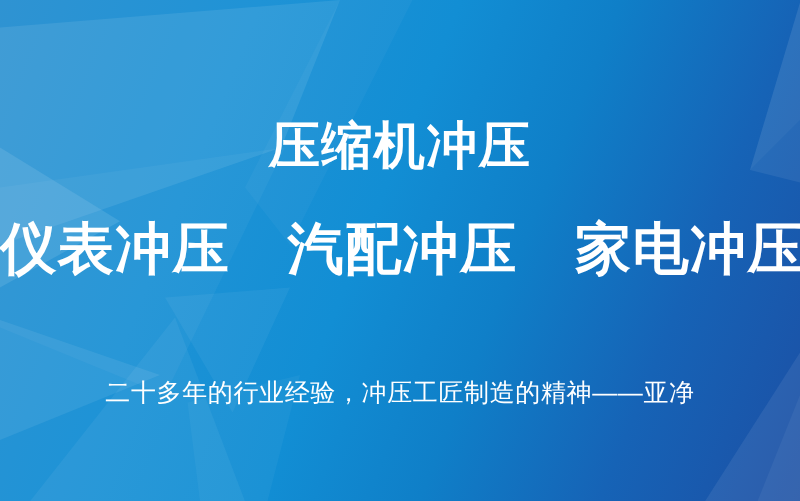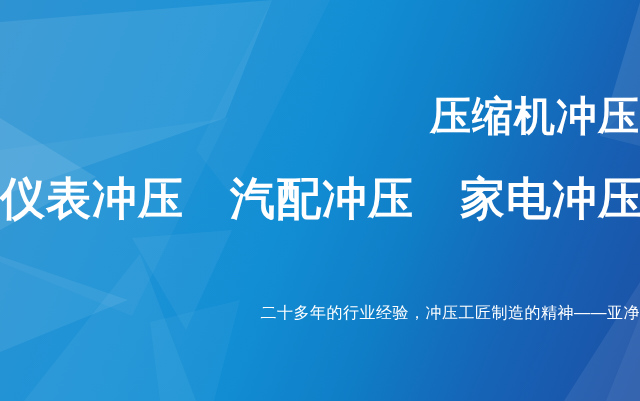--- a/index.html
+++ b/index.html
@@ -41,21 +41,21 @@
     display: block;
   }
 
   
   .content {
     position: absolute;
     inset: 0;
     display: flex;
     flex-direction: column;
     align-items: center;
-    text-align: right;
+    text-align: center;
   }
 
   .headline-1 {
     position: absolute;
     top: 96px;
     left: 0;
     right: 0;
     font-size: 41px;
     line-height: 1;
     font-weight: bold;
@@ -75,21 +75,21 @@
     color: #ffffff;
     letter-spacing: 1px;
     white-space: nowrap;
   }
 
   .tagline {
     position: absolute;
     top: 303px;
     left: 0;
     right: 0;
-    font-size: 16px;
+    font-size: 20px;
     line-height: 1.2;
     font-weight: normal;
     color: #ffffff;
     letter-spacing: 0.5px;
     white-space: nowrap;
   }
 </style>
 </head>
 <body>
 

